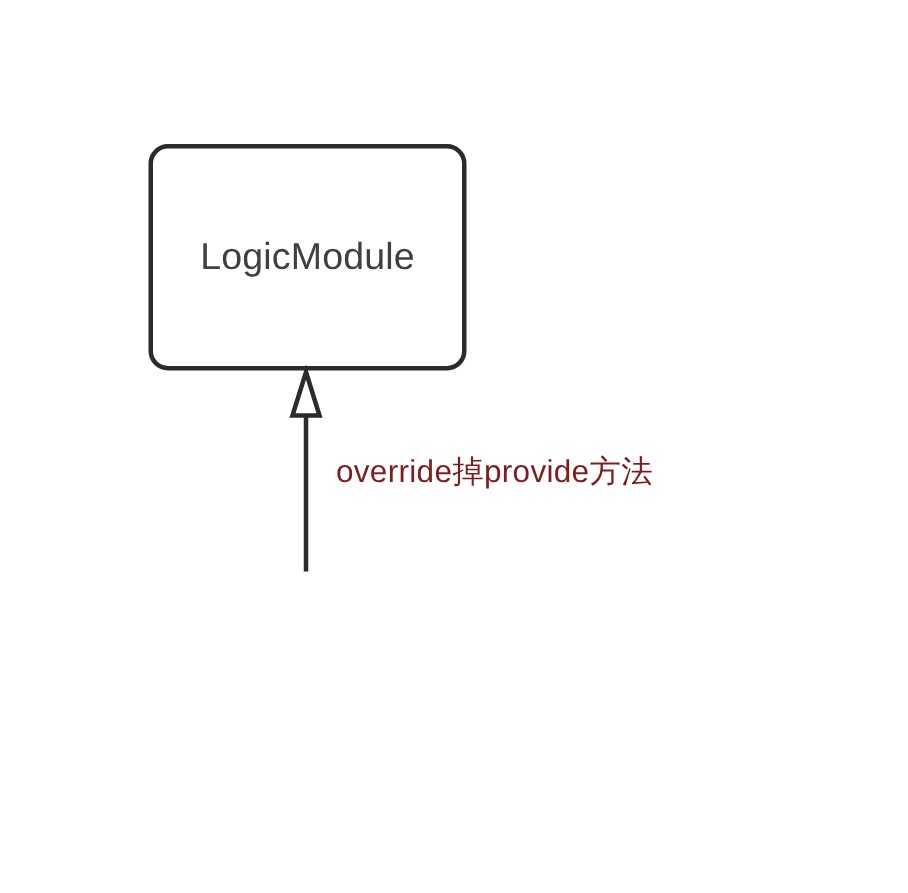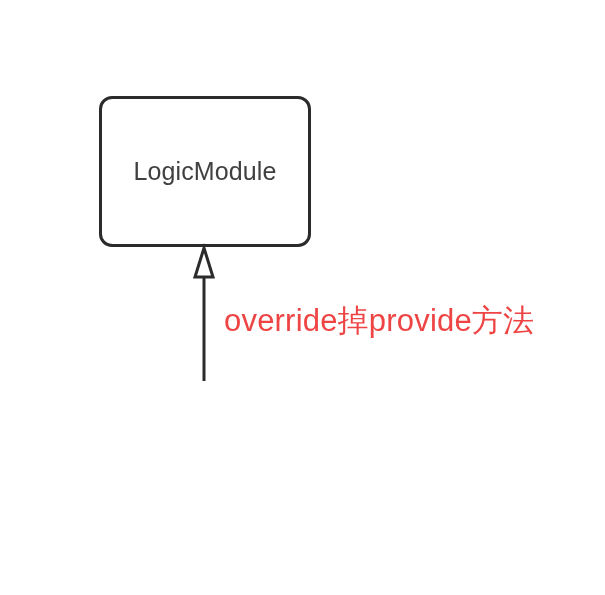--- a/index.html
+++ b/index.html
@@ -72,22 +72,22 @@
     width: 605px;
     height: 595px;
     pointer-events: none;
   }
 
   
   #edge-label {
     position: absolute;
     left: 224px;
     top: 303px;
-    color: #ef4444;
-    font-size: 31px;
+    color: #7f1d1d;
+    font-size: 21px;
     line-height: 1.15;
     white-space: nowrap;
     letter-spacing: 0.2px;
   }
 </style>
 </head>
 <body>
 
 <div id="canvas">
 

